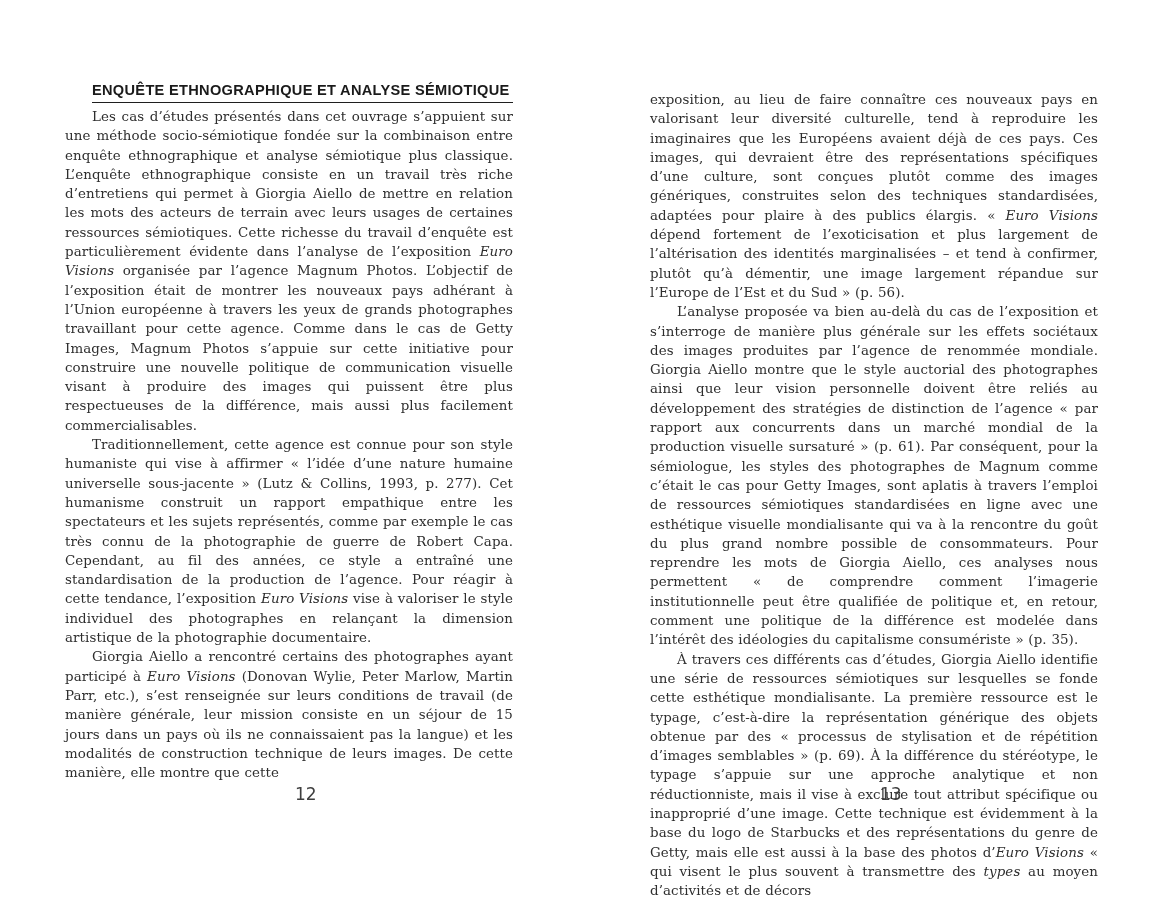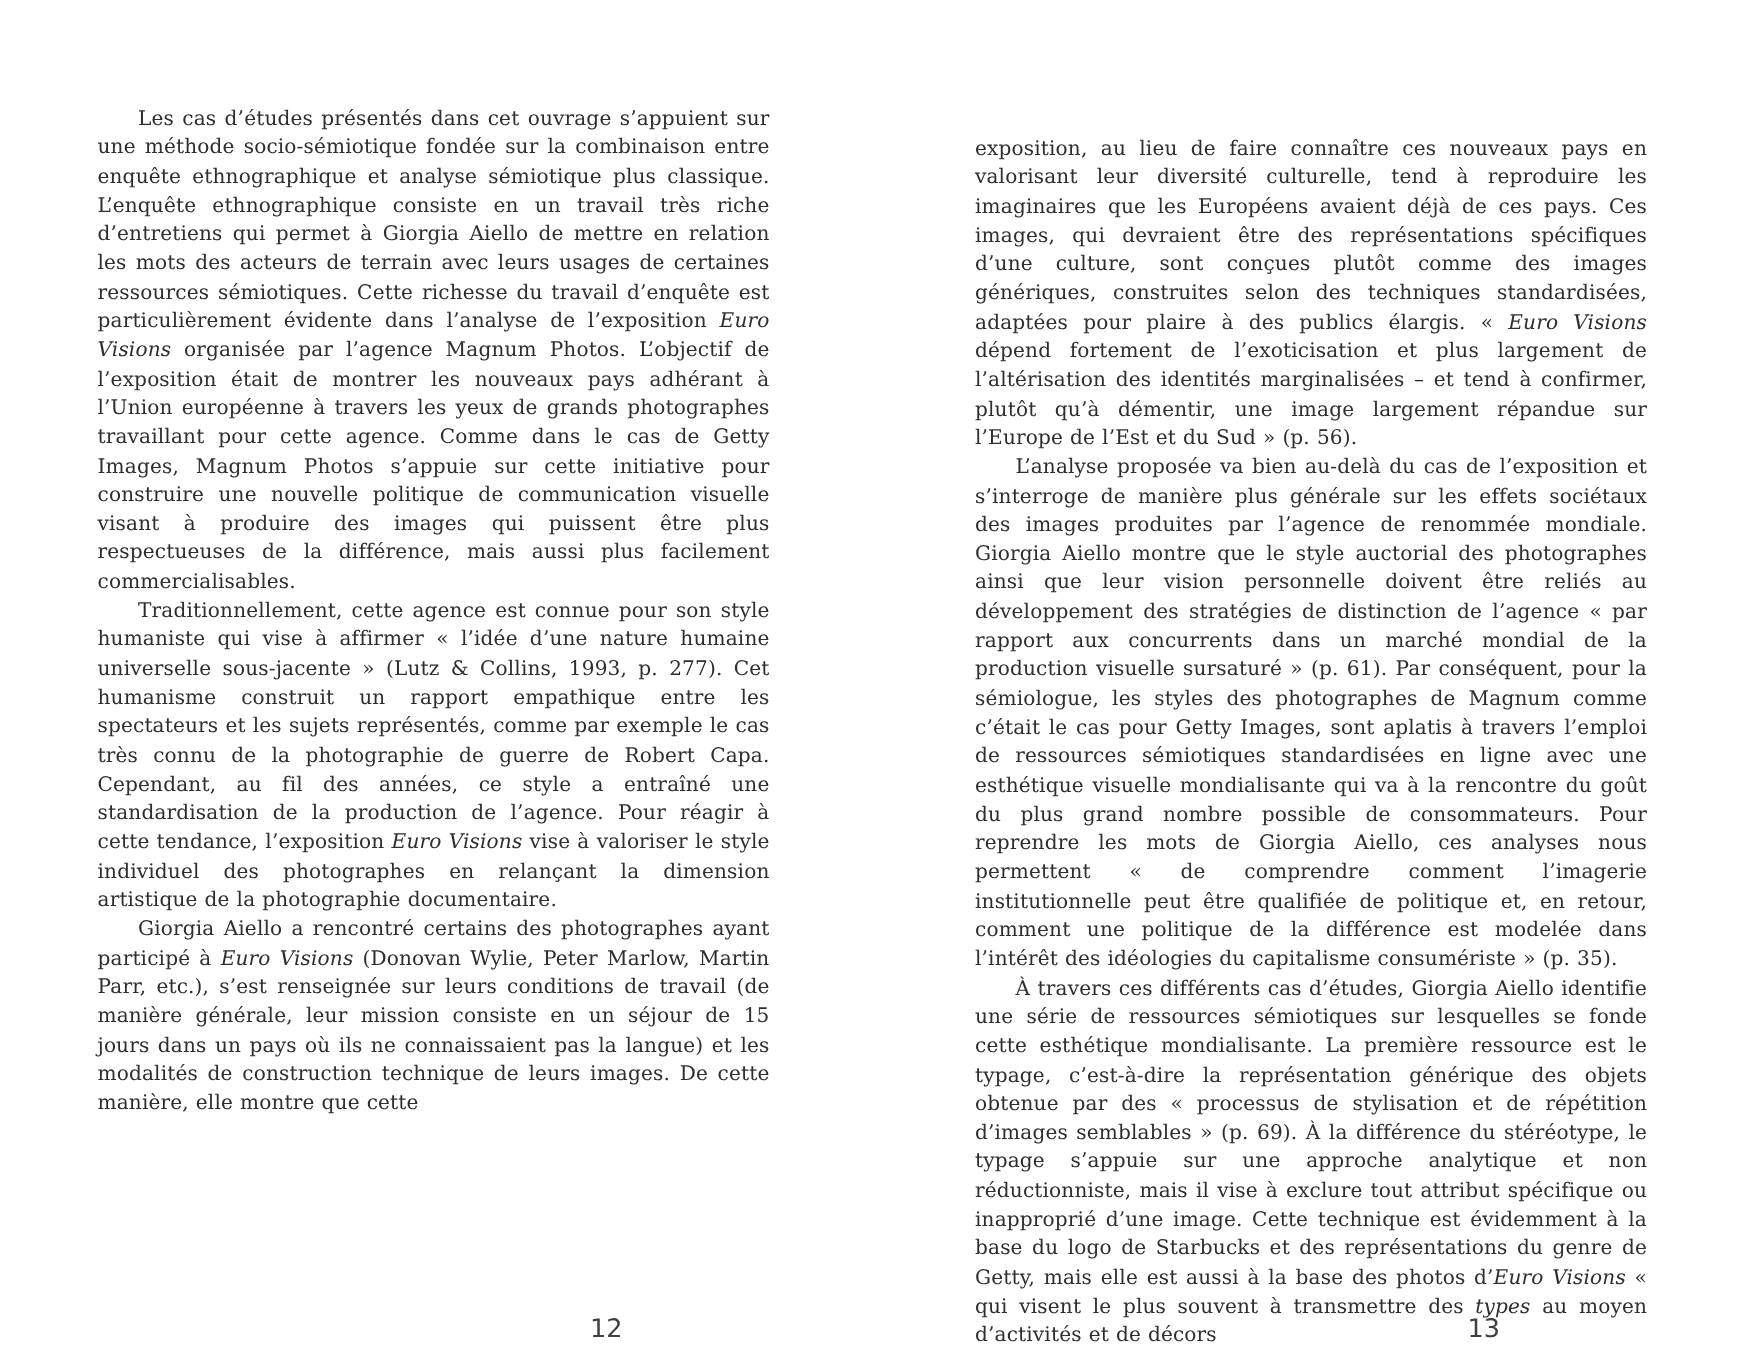--- a/index.html
+++ b/index.html
@@ -37,36 +37,37 @@
     font-weight: 700;
     color: #1a1a1a;
     letter-spacing: 0.3px;
     margin: 12px 0 4px 27px;
     padding-bottom: 4px;
     border-bottom: 1.6px solid #1f1f1f;
   }
 
   .page-number {
     position: absolute;
-    top: 876px;
+    top: 784px;
     width: 120px;
-    text-align: right;
+    text-align: left;
     font-family: "DejaVu Sans", "Liberation Sans", sans-serif;
     font-size: 17px;
     font-weight: 400;
     color: #3f3f3f;
   }
   #pn-left  { left: 295px; }
   #pn-right { left: 880px; }
 </style>
 </head>
 <body>
 
 <div>
   <div id="left-col" class="page-column">
+      <h2 class="section-heading">ENQUÊTE ETHNOGRAPHIQUE ET ANALYSE SÉMIOTIQUE</h2>
       <p class="para indent"><span>Les cas d’études présentés dans cet ouvrage s’appuient sur une méthode socio-sémiotique fondée sur la combinaison entre enquête ethnographique et analyse sémiotique plus classique. L’enquête ethnographique consiste en un travail très riche d’entretiens qui permet à Giorgia Aiello de mettre en relation les mots des acteurs de terrain avec leurs usages de certaines ressources sémiotiques. Cette richesse du travail d’enquête est particulièrement évidente dans l’analyse de l’exposition </span><em>Euro Visions</em><span> organisée par l’agence Magnum Photos. L’objectif de l’exposition était de montrer les nouveaux pays adhérant à l’Union européenne à travers les yeux de grands photographes travaillant pour cette agence. Comme dans le cas de Getty Images, Magnum Photos s’appuie sur cette initiative pour construire une nouvelle politique de communication visuelle visant à produire des images qui puissent être plus respectueuses de la différence, mais aussi plus facilement commercialisables.</span></p>
       <p class="para indent"><span>Traditionnellement, cette agence est connue pour son style humaniste qui vise à affirmer « l’idée d’une nature humaine universelle sous-jacente » (Lutz &amp; Collins, 1993, p. 277). Cet humanisme construit un rapport empathique entre les spectateurs et les sujets représentés, comme par exemple le cas très connu de la photographie de guerre de Robert Capa. Cependant, au fil des années, ce style a entraîné une standardisation de la production de l’agence. Pour réagir à cette tendance, l’exposition </span><em>Euro Visions</em><span> vise à valoriser le style individuel des photographes en relançant la dimension artistique de la photographie documentaire.</span></p>
       <p class="para indent"><span>Giorgia Aiello a rencontré certains des photographes ayant participé à </span><em>Euro Visions</em><span> (Donovan Wylie, Peter Marlow, Martin Parr, etc.), s’est renseignée sur leurs conditions de travail (de manière générale, leur mission consiste en un séjour de 15 jours dans un pays où ils ne connaissaient pas la langue) et les modalités de construction technique de leurs images. De cette manière, elle montre que cette</span></p>
     </div>
 
   <div id="right-col" class="page-column">
       <p class="para"><span>exposition, au lieu de faire connaître ces nouveaux pays en valorisant leur diversité culturelle, tend à reproduire les imaginaires que les Européens avaient déjà de ces pays. Ces images, qui devraient être des représentations spécifiques d’une culture, sont conçues plutôt comme des images génériques, construites selon des techniques standardisées, adaptées pour plaire à des publics élargis. « </span><em>Euro Visions</em><span> dépend fortement de l’exoticisation et plus largement de l’altérisation des identités marginalisées – et tend à confirmer, plutôt qu’à démentir, une image largement répandue sur l’Europe de l’Est et du Sud » (p. 56).</span></p>
       <p class="para indent"><span>L’analyse proposée va bien au-delà du cas de l’exposition et s’interroge de manière plus générale sur les effets sociétaux des images produites par l’agence de renommée mondiale. Giorgia Aiello montre que le style auctorial des photographes ainsi que leur vision personnelle doivent être reliés au développement des stratégies de distinction de l’agence « par rapport aux concurrents dans un marché mondial de la production visuelle sursaturé » (p. 61). Par conséquent, pour la sémiologue, les styles des photographes de Magnum comme c’était le cas pour Getty Images, sont aplatis à travers l’emploi de ressources sémiotiques standardisées en ligne avec une esthétique visuelle mondialisante qui va à la rencontre du goût du plus grand nombre possible de consommateurs. Pour reprendre les mots de Giorgia Aiello, ces analyses nous permettent « de comprendre comment l’imagerie institutionnelle peut être qualifiée de politique et, en retour, comment une politique de la différence est modelée dans l’intérêt des idéologies du capitalisme consumériste » (p. 35).</span></p>
       <p class="para indent"><span>À travers ces différents cas d’études, Giorgia Aiello identifie une série de ressources sémiotiques sur lesquelles se fonde cette esthétique mondialisante. La première ressource est le typage, c’est-à-dire la représentation générique des objets obtenue par des « processus de stylisation et de répétition d’images semblables » (p. 69). À la différence du stéréotype, le typage s’appuie sur une approche analytique et non réductionniste, mais il vise à exclure tout attribut spécifique ou inapproprié d’une image. Cette technique est évidemment à la base du logo de Starbucks et des représentations du genre de Getty, mais elle est aussi à la base des photos d’</span><em>Euro Visions</em><span> « qui visent le plus souvent à transmettre des </span><em>types</em><span> au moyen d’activités et de décors</span></p>
     </div>

